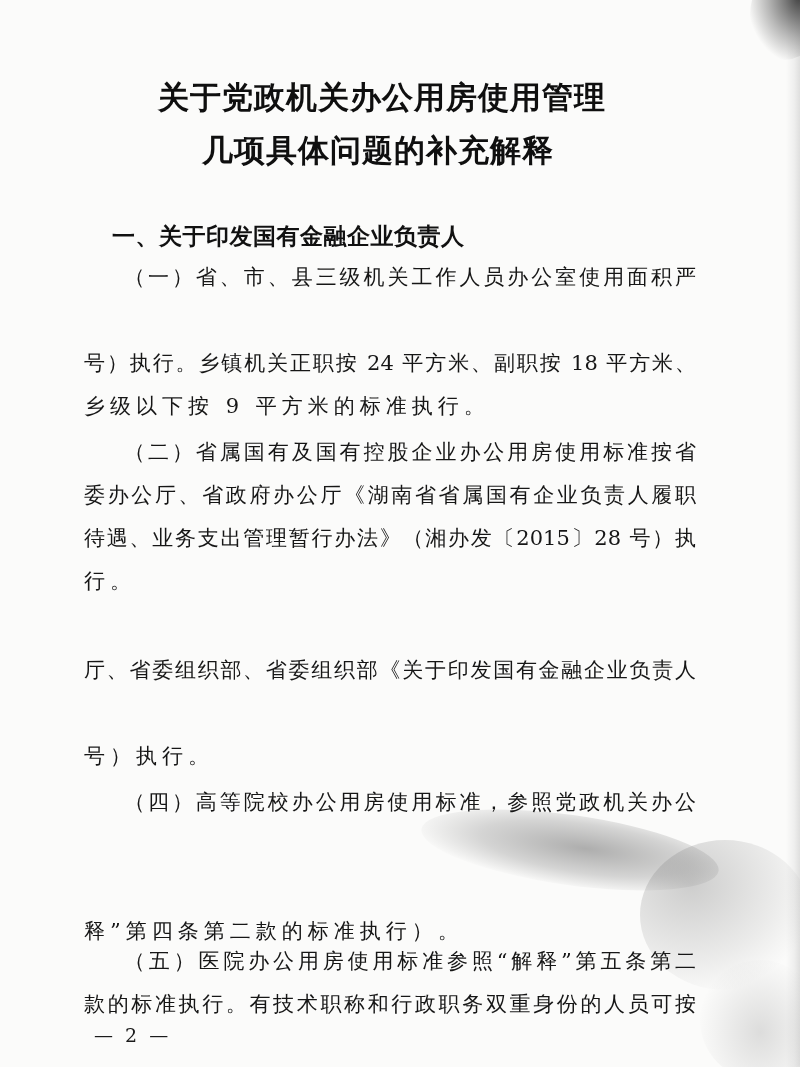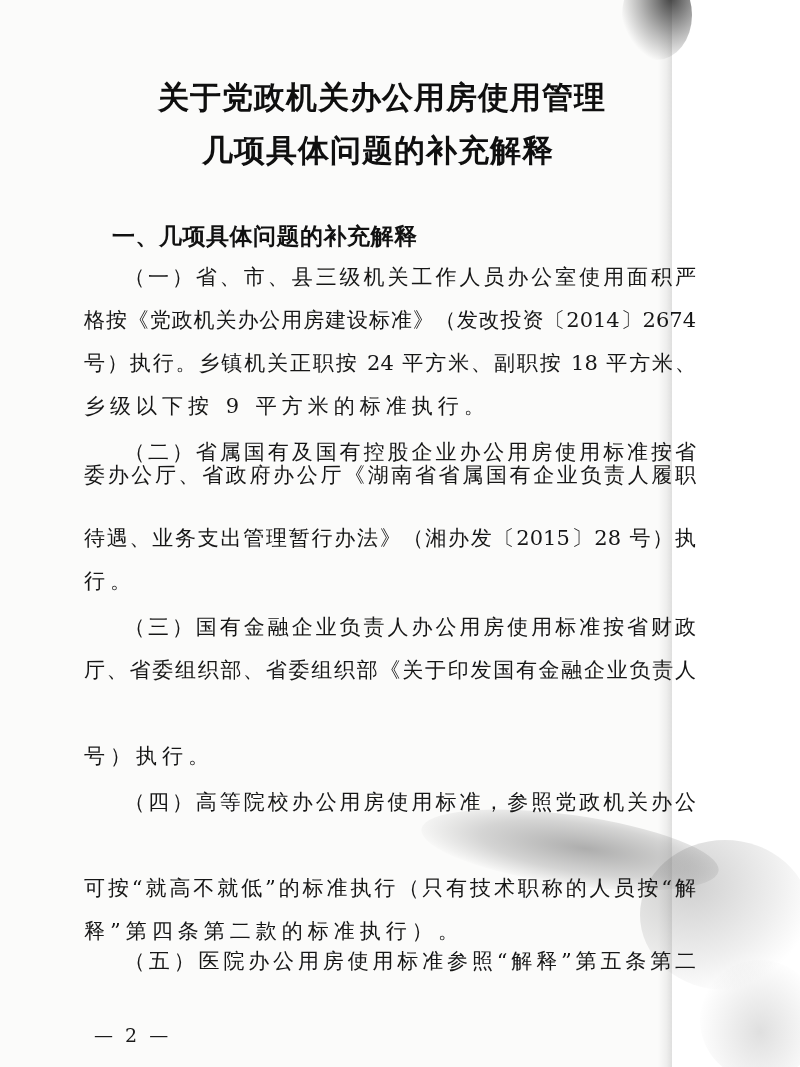--- a/index.html
+++ b/index.html
@@ -11,21 +11,21 @@
       width: 800px;
       height: 1067px;
       position: relative;
       overflow: hidden;
       font-family: "DejaVu Serif", "Liberation Serif", serif;
       color: #141414;
     }
     .page {
       position: absolute;
       left: 0; top: 0;
-      width: 672px;
+      width: 800px;
       height: 1067px;
       background: #fbfbfa;
     }
     
     .stain {
       position: absolute;
       pointer-events: none;
       border-radius: 50%;
     }
     .stain-top-right {
@@ -110,36 +110,34 @@
 <div class="page">
   <div class="edge-right"></div>
   <div class="stain stain-top-right"></div>
   <div class="stain stain-mid"></div>
   <div class="stain stain-mid2"></div>
   <div class="stain stain-bottom-right"></div>
 
   <div class="title title-1">关于党政机关办公用房使用管理</div>
   <div class="title title-2">几项具体问题的补充解释</div>
 
-  <div class="section-heading">一、几项具体问题的补充解释</div>
+  <div class="section-heading">一、关于印发国有金融企业负责人</div>
 
   <div class="line indent" style="top:262px">（一）省、市、县三级机关工作人员办公室使用面积严</div>
-  <div class="line" style="top:305px">格按《党政机关办公用房建设标准》（发改投资〔2014〕2674</div>
   <div class="line" style="top:348px">号）执行。乡镇机关正职按 24 平方米、副职按 18 平方米、</div>
   <div class="line last" style="top:391px">乡级以下按 9 平方米的标准执行。</div>
 
   <div class="line indent" style="top:437px">（二）省属国有及国有控股企业办公用房使用标准按省</div>
-  <div class="line" style="top:460px">委办公厅、省政府办公厅《湖南省省属国有企业负责人履职</div>
+  <div class="line" style="top:480px">委办公厅、省政府办公厅《湖南省省属国有企业负责人履职</div>
   <div class="line" style="top:523px">待遇、业务支出管理暂行办法》（湘办发〔2015〕28 号）执</div>
   <div class="line last" style="top:566px">行。</div>
 
-  <div class="line indent" style="top:612px">（三）国有金融企业负责人办公用房使用标准按省财政</div>
   <div class="line" style="top:655px">厅、省委组织部、省委组织部《关于印发国有金融企业负责人</div>
   <div class="line last" style="top:741px">号）执行。</div>
 
   <div class="line indent" style="top:787px">（四）高等院校办公用房使用标准，参照党政机关办公</div>
-  <div class="line" style="top:873px">可按“就高不就低”的标准执行（只有技术职称的人员按“解</div>
   <div class="line last" style="top:916px">释”第四条第二款的标准执行）。</div>
 
   <div class="line indent" style="top:946px">（五）医院办公用房使用标准参照“解释”第五条第二</div>
+  <div class="line" style="top:989px">款的标准执行。有技术职称和行政职务双重身份的人员可按</div>
 
   <div class="page-number">— 2 —</div>
 </div>
 
 </body></html>

